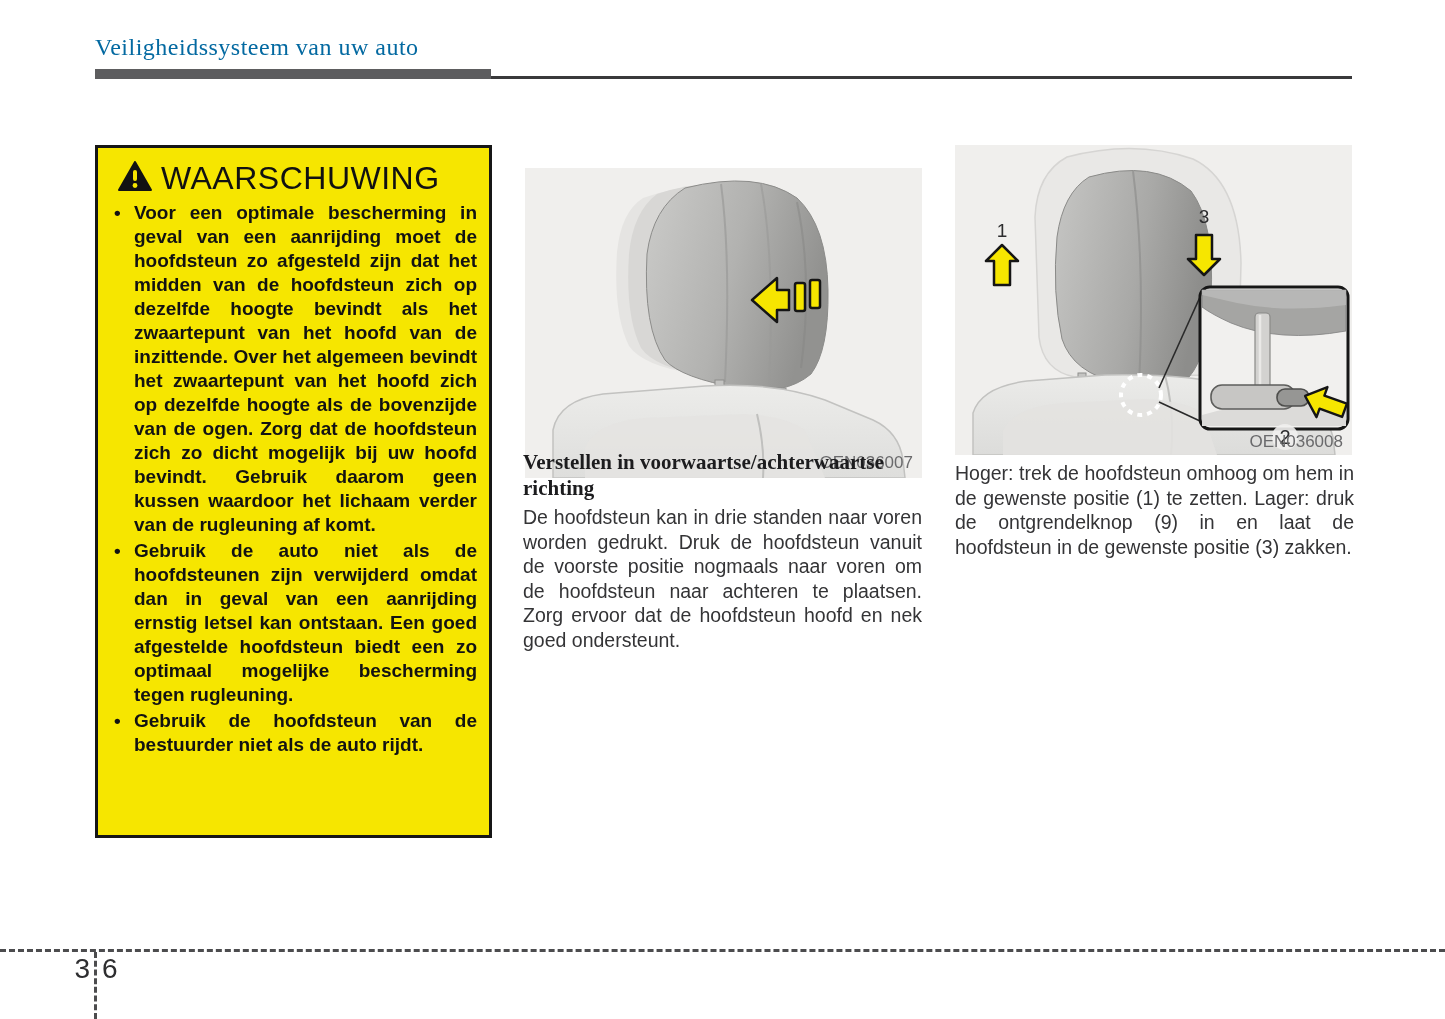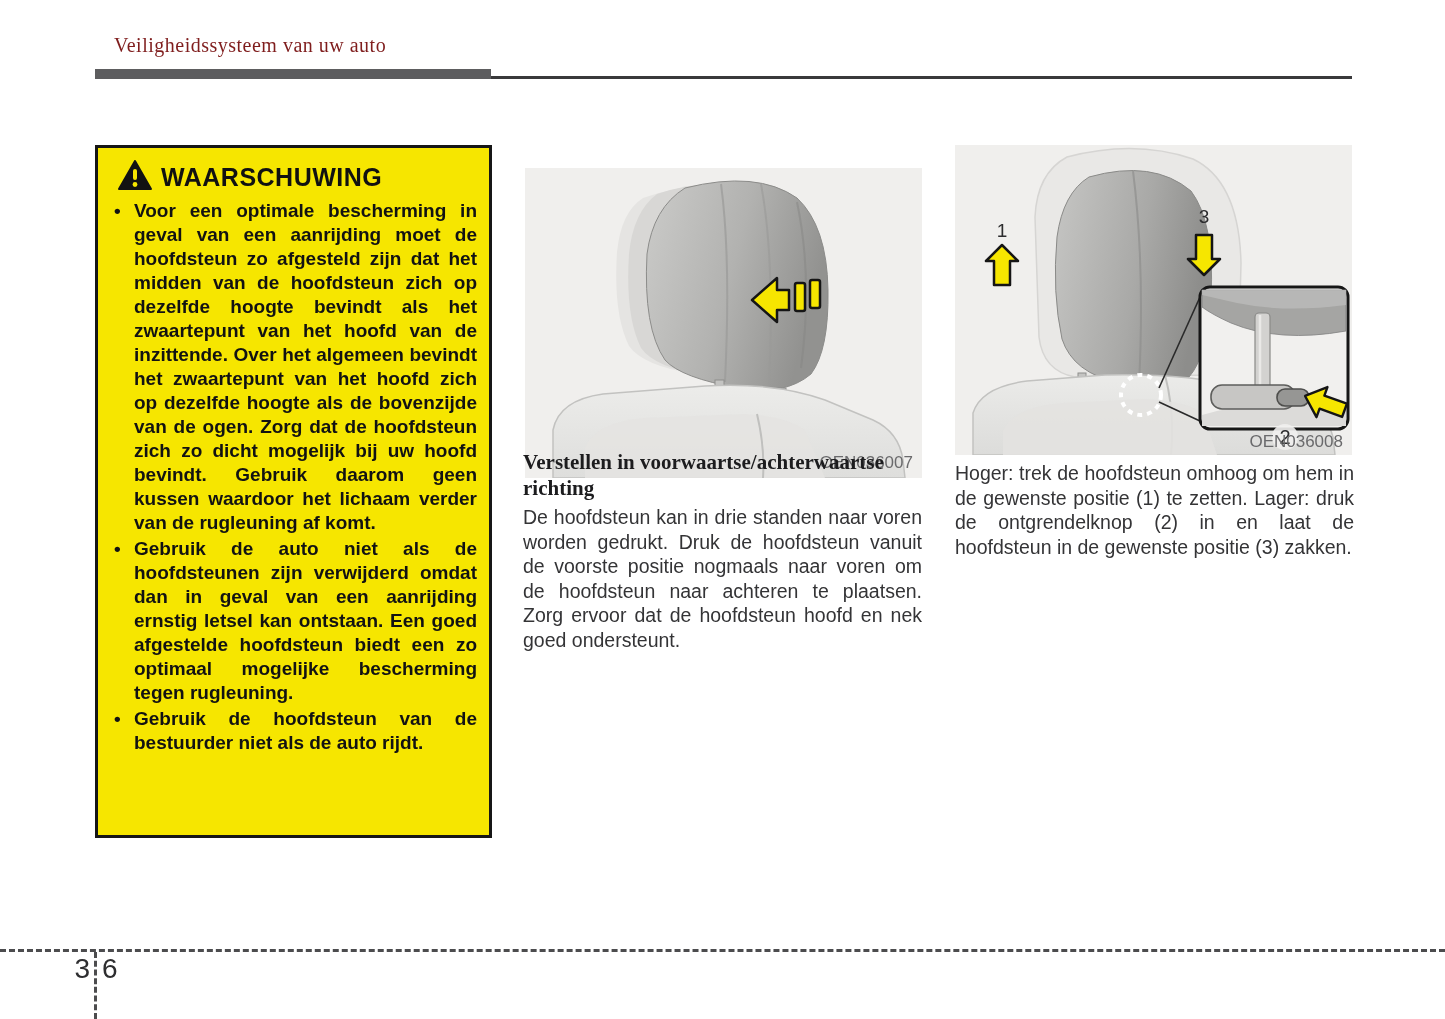--- a/index.html
+++ b/index.html
@@ -3,39 +3,38 @@
 <meta charset="utf-8">
 <style>
   html,body{margin:0;padding:0;background:#ffffff;}
   #page{
     position:relative;width:1445px;height:1019px;background:#ffffff;
     font-family:"Liberation Sans",sans-serif;overflow:hidden;
   }
   
   .page-title{
     position:absolute;left:95px;top:34px;width:700px;
-    font-family:"Liberation Serif",serif;font-size:20px;color:#7f1d1d;
+    font-family:"Liberation Serif",serif;font-size:24px;color:#0369a1;
     letter-spacing:0.5px;
-    margin-left:19px;
   }
   .title-bar-thick{
     position:absolute;left:95px;top:69px;width:396px;height:10px;background:#5d5d5f;
   }
   .title-rule-thin{
     position:absolute;left:491px;top:76px;width:861px;height:3px;background:#39393b;
   }
   
   .warning-box{
     position:absolute;left:95px;top:145px;width:397px;height:693px;
     background:#f6e600;border:3px solid #161616;box-sizing:border-box;
     padding:10px 12px 0 14px;
   }
   .warning-header{display:flex;align-items:center;gap:9px;margin:2px 0 4px 6px;}
   .warning-title{
-    font-size:25px;font-weight:bold;color:#111;letter-spacing:0.5px;text-align:center;
+    font-size:32px;font-weight:normal;color:#111;letter-spacing:0.5px;text-align:center;
   }
   .warning-list{
     margin:2px 0 7px 0;padding:0;list-style:none;
   }
   .warning-list li{
     position:relative;padding-left:22px;margin:0 0 2px 0;
     font-size:19px;font-weight:bold;color:#121212;line-height:24px;
     text-align:justify;
   }
   .warning-list li::before{
@@ -198,21 +197,21 @@
       </g>
       <text x="388" y="302" text-anchor="end" font-family="Liberation Sans, sans-serif" font-size="17" fill="#6a6a6c">OEN036008</text>
     </svg>
   </div>
 
   <div class="section" id="section-1">
     <div class="section-heading">Verstellen in voorwaartse/achterwaartse richting</div>
     <div class="section-body">De hoofdsteun kan in drie standen naar voren worden gedrukt. Druk de hoofdsteun vanuit de voorste positie nogmaals naar voren om de hoofdsteun naar achteren te plaatsen. Zorg ervoor dat de hoofdsteun hoofd en nek goed ondersteunt.</div>
   </div>
   <div class="section" id="section-2">
-    <div class="section-body">Hoger: trek de hoofdsteun omhoog om hem in de gewenste positie (1) te zetten. Lager: druk de ontgrendelknop (2) in en laat de hoofdsteun in de gewenste positie (3) zakken.</div>
+    <div class="section-body">Hoger: trek de hoofdsteun omhoog om hem in de gewenste positie (1) te zetten. Lager: druk de ontgrendelknop (9) in en laat de hoofdsteun in de gewenste positie (3) zakken.</div>
   </div>
 
   <div class="footer-hline"></div>
   <div class="footer-vline"></div>
   <div class="footer-num" id="chapter-num">3</div>
   <div class="footer-num" id="page-num">6</div>
 
 </div>
 
 </body></html>

